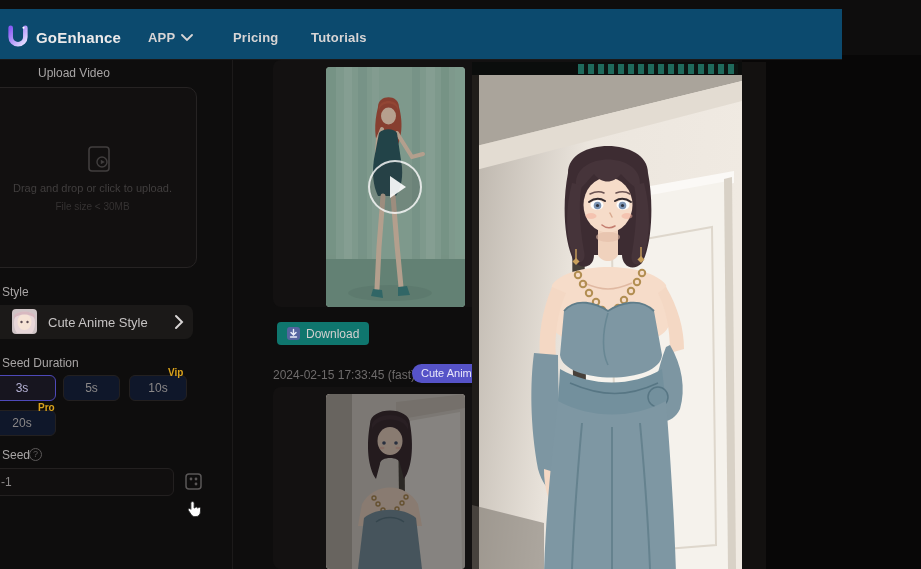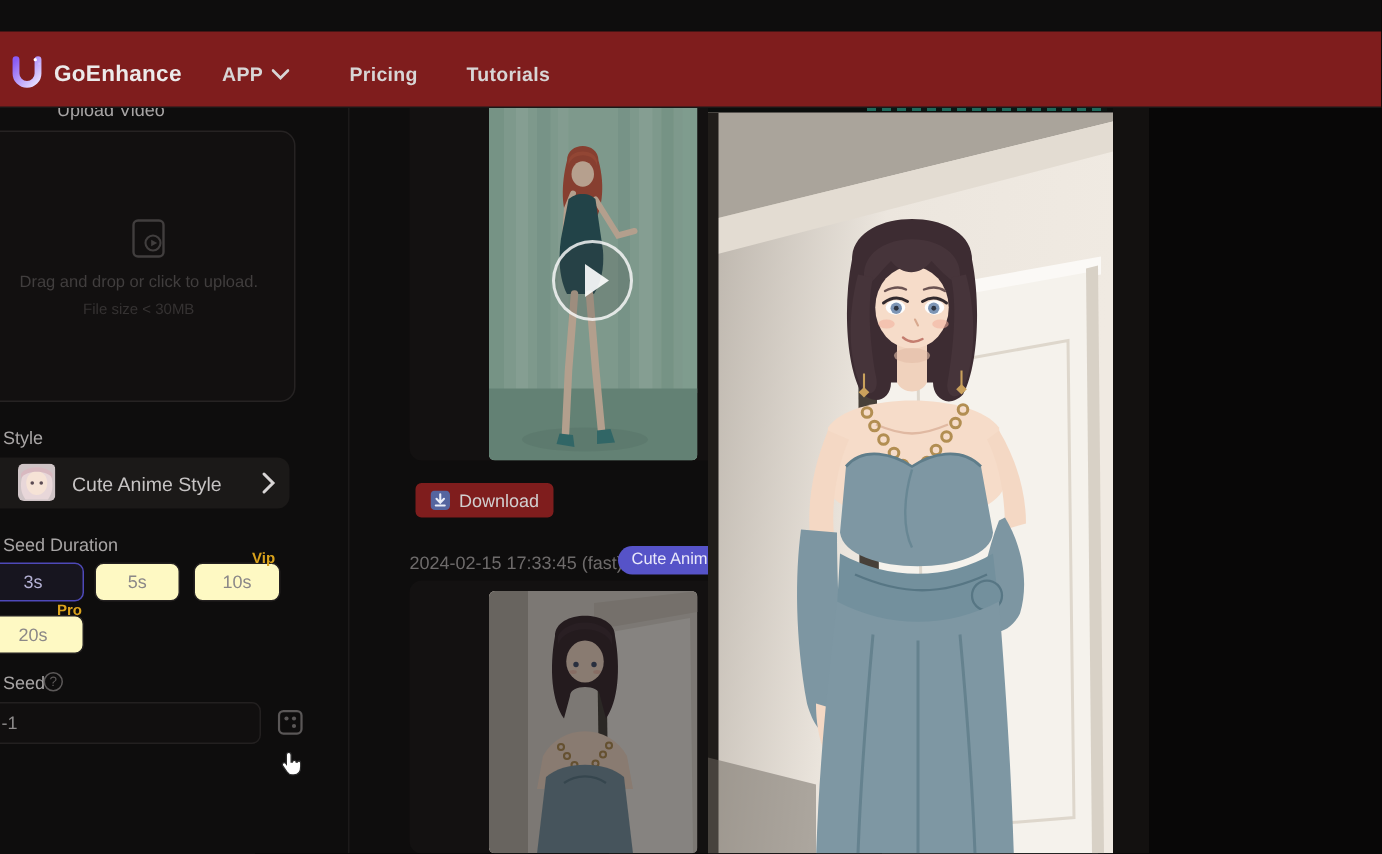--- a/index.html
+++ b/index.html
@@ -1,21 +1,21 @@
 <!DOCTYPE html>
 <html><head>
 <meta charset="utf-8">
 <style>
   * { margin:0; padding:0; box-sizing:border-box; }
   body { background:#000; font-family:"Liberation Sans", sans-serif; }
   .screen { position:relative; width:921px; height:569px; background:#0e0d0d; overflow:hidden;
             font-family:"Liberation Sans", sans-serif; }
 
   
-  .navbar { position:absolute; left:0; top:21px; width:921px; height:51px; background:#7f1d1d;
+  .navbar { position:absolute; left:0; top:9px; width:842px; height:51px; background:#0c4a6e;
             border-bottom:1px solid #1a1818; z-index:25; }
   .logo-icon { position:absolute; left:7px; top:16px; width:22px; height:22px; }
   .brand { position:absolute; left:36px; top:20px; font-size:15px; font-weight:bold; color:#eceaea; letter-spacing:.2px; }
   .nav-item { position:absolute; top:21px; font-size:13px; font-weight:bold; color:#d8d5d5; letter-spacing:.2px; cursor:pointer; }
   .nav-app { left:148px; } .nav-pricing { left:233px; } .nav-tutorials { left:311px; }
   .nav-chevron { position:absolute; left:181px; top:25px; width:12px; height:8px; }
 
   
   .side-label { position:absolute; left:2px; font-size:12px; color:#a8a5a5; z-index:3; }
   .lbl-upload { top:66px;margin-left:36px; } .lbl-style { top:285px; } .lbl-duration { top:356px; } .lbl-seed { top:448px; }
@@ -24,21 +24,21 @@
   .dropzone { position:absolute; left:-14px; top:87px; width:211px; height:181px; background:#121010;
               border:1px solid #262323; border-radius:10px; z-index:2; cursor:pointer; }
   .dz-icon { position:absolute; left:100px; top:58px; width:24px; height:26px; }
   .dz-line1 { position:absolute; left:0; top:94px; width:211px; text-align:center; font-size:11px; color:#413e3e; }
   .dz-line2 { position:absolute; left:0; top:113px; width:211px; text-align:center; font-size:10px; color:#353232; }
   .style-card { position:absolute; left:-14px; top:305px; width:207px; height:34px; background:#1b1918;
                 border-radius:8px; z-index:2; cursor:pointer; }
   .style-avatar { position:absolute; left:26px; top:4px; width:25px; height:25px; border-radius:4px; overflow:hidden; }
   .style-text { position:absolute; left:62px; top:10px; font-size:13px; color:#c6c3c3; }
   .style-chevron { position:absolute; left:188px; top:9px; width:10px; height:16px; }
-  .dur-btn { position:absolute; height:26px; background:#fef9c3; border:1px solid #232020; border-radius:6px;
+  .dur-btn { position:absolute; height:26px; background:#0f172a; border:1px solid #232020; border-radius:6px;
              color:#8b8888; font-size:12px; text-align:center; line-height:24px; z-index:2; cursor:pointer; }
   .dur-btn.sel { border:1px solid #4e49b8; background:#17151f; color:#b4b1d4; }
   .dur-3s { left:-12px; top:375px; width:68px; }
   .dur-5s { left:63px;  top:375px; width:57px; }
   .dur-10s{ left:129px; top:375px; width:58px; }
   .dur-20s{ left:-12px; top:410px; width:68px; }
   .gold-badge { position:absolute; font-size:10px; font-weight:bold; color:#d9a21c; z-index:3; }
   .vip { left:168px; top:367px; } .pro { left:38px; top:402px; }
   .seed-input { position:absolute; left:-14px; top:468px; width:188px; height:28px; background:#110f0f;
                 border:1px solid #232020; border-radius:6px; color:#8d8a8a; font-size:12px; padding-left:14px;
@@ -50,21 +50,21 @@
   .card { position:absolute; background:#131111; border-radius:8px; z-index:1; }
   .card1 { left:273px; top:60px; width:469px; height:247px; }
   .card2 { left:273px; top:387px; width:469px; height:182px; }
   .thumb { position:absolute; overflow:hidden; border-radius:4px; z-index:2; cursor:pointer; }
   .thumb1 { left:326px; top:67px; width:139px; height:240px; }
   .thumb2 { left:326px; top:394px; width:139px; height:175px; }
   .play-btn { position:absolute; left:368px; top:160px; width:54px; height:54px; border:2.5px solid rgba(255,255,255,.8);
               border-radius:50%; background:rgba(60,60,60,.18); z-index:3; cursor:pointer; }
   .play-tri { position:absolute; left:20px; top:14px; width:0; height:0;
               border-left:16px solid rgba(255,255,255,.9); border-top:11px solid transparent; border-bottom:11px solid transparent; }
-  .action-btn { position:absolute; top:322px; height:23px; background:#7f1d1d; border-radius:4px; color:#d2cfcf;
+  .action-btn { position:absolute; top:322px; height:23px; background:#0f766e; border-radius:4px; color:#d2cfcf;
                 font-size:12px; display:flex; align-items:center; gap:6px; padding:0 10px; z-index:2; cursor:pointer; }
   .btn-download { left:277px; } .btn-regenerate { left:362px; }
   .meta-time { position:absolute; left:273px; top:368px; font-size:12px; color:#6e6b6b; z-index:2; }
   .style-pill { position:absolute; left:412px; top:364px; height:19px; background:#5653c8; border-radius:10px;
                 color:#e9e8fa; font-size:11px; line-height:19px; padding:0 9px; white-space:nowrap; z-index:2; }
 
   
   .right-black { position:absolute; left:742px; top:55px; width:179px; height:514px; background:#080707; z-index:9; }
   .right-strip { position:absolute; left:742px; top:62px; width:24px; height:507px; background:#131110; z-index:10; }
   .big-image { position:absolute; left:472px; top:62px; width:270px; height:507px; z-index:10; cursor:pointer; }

